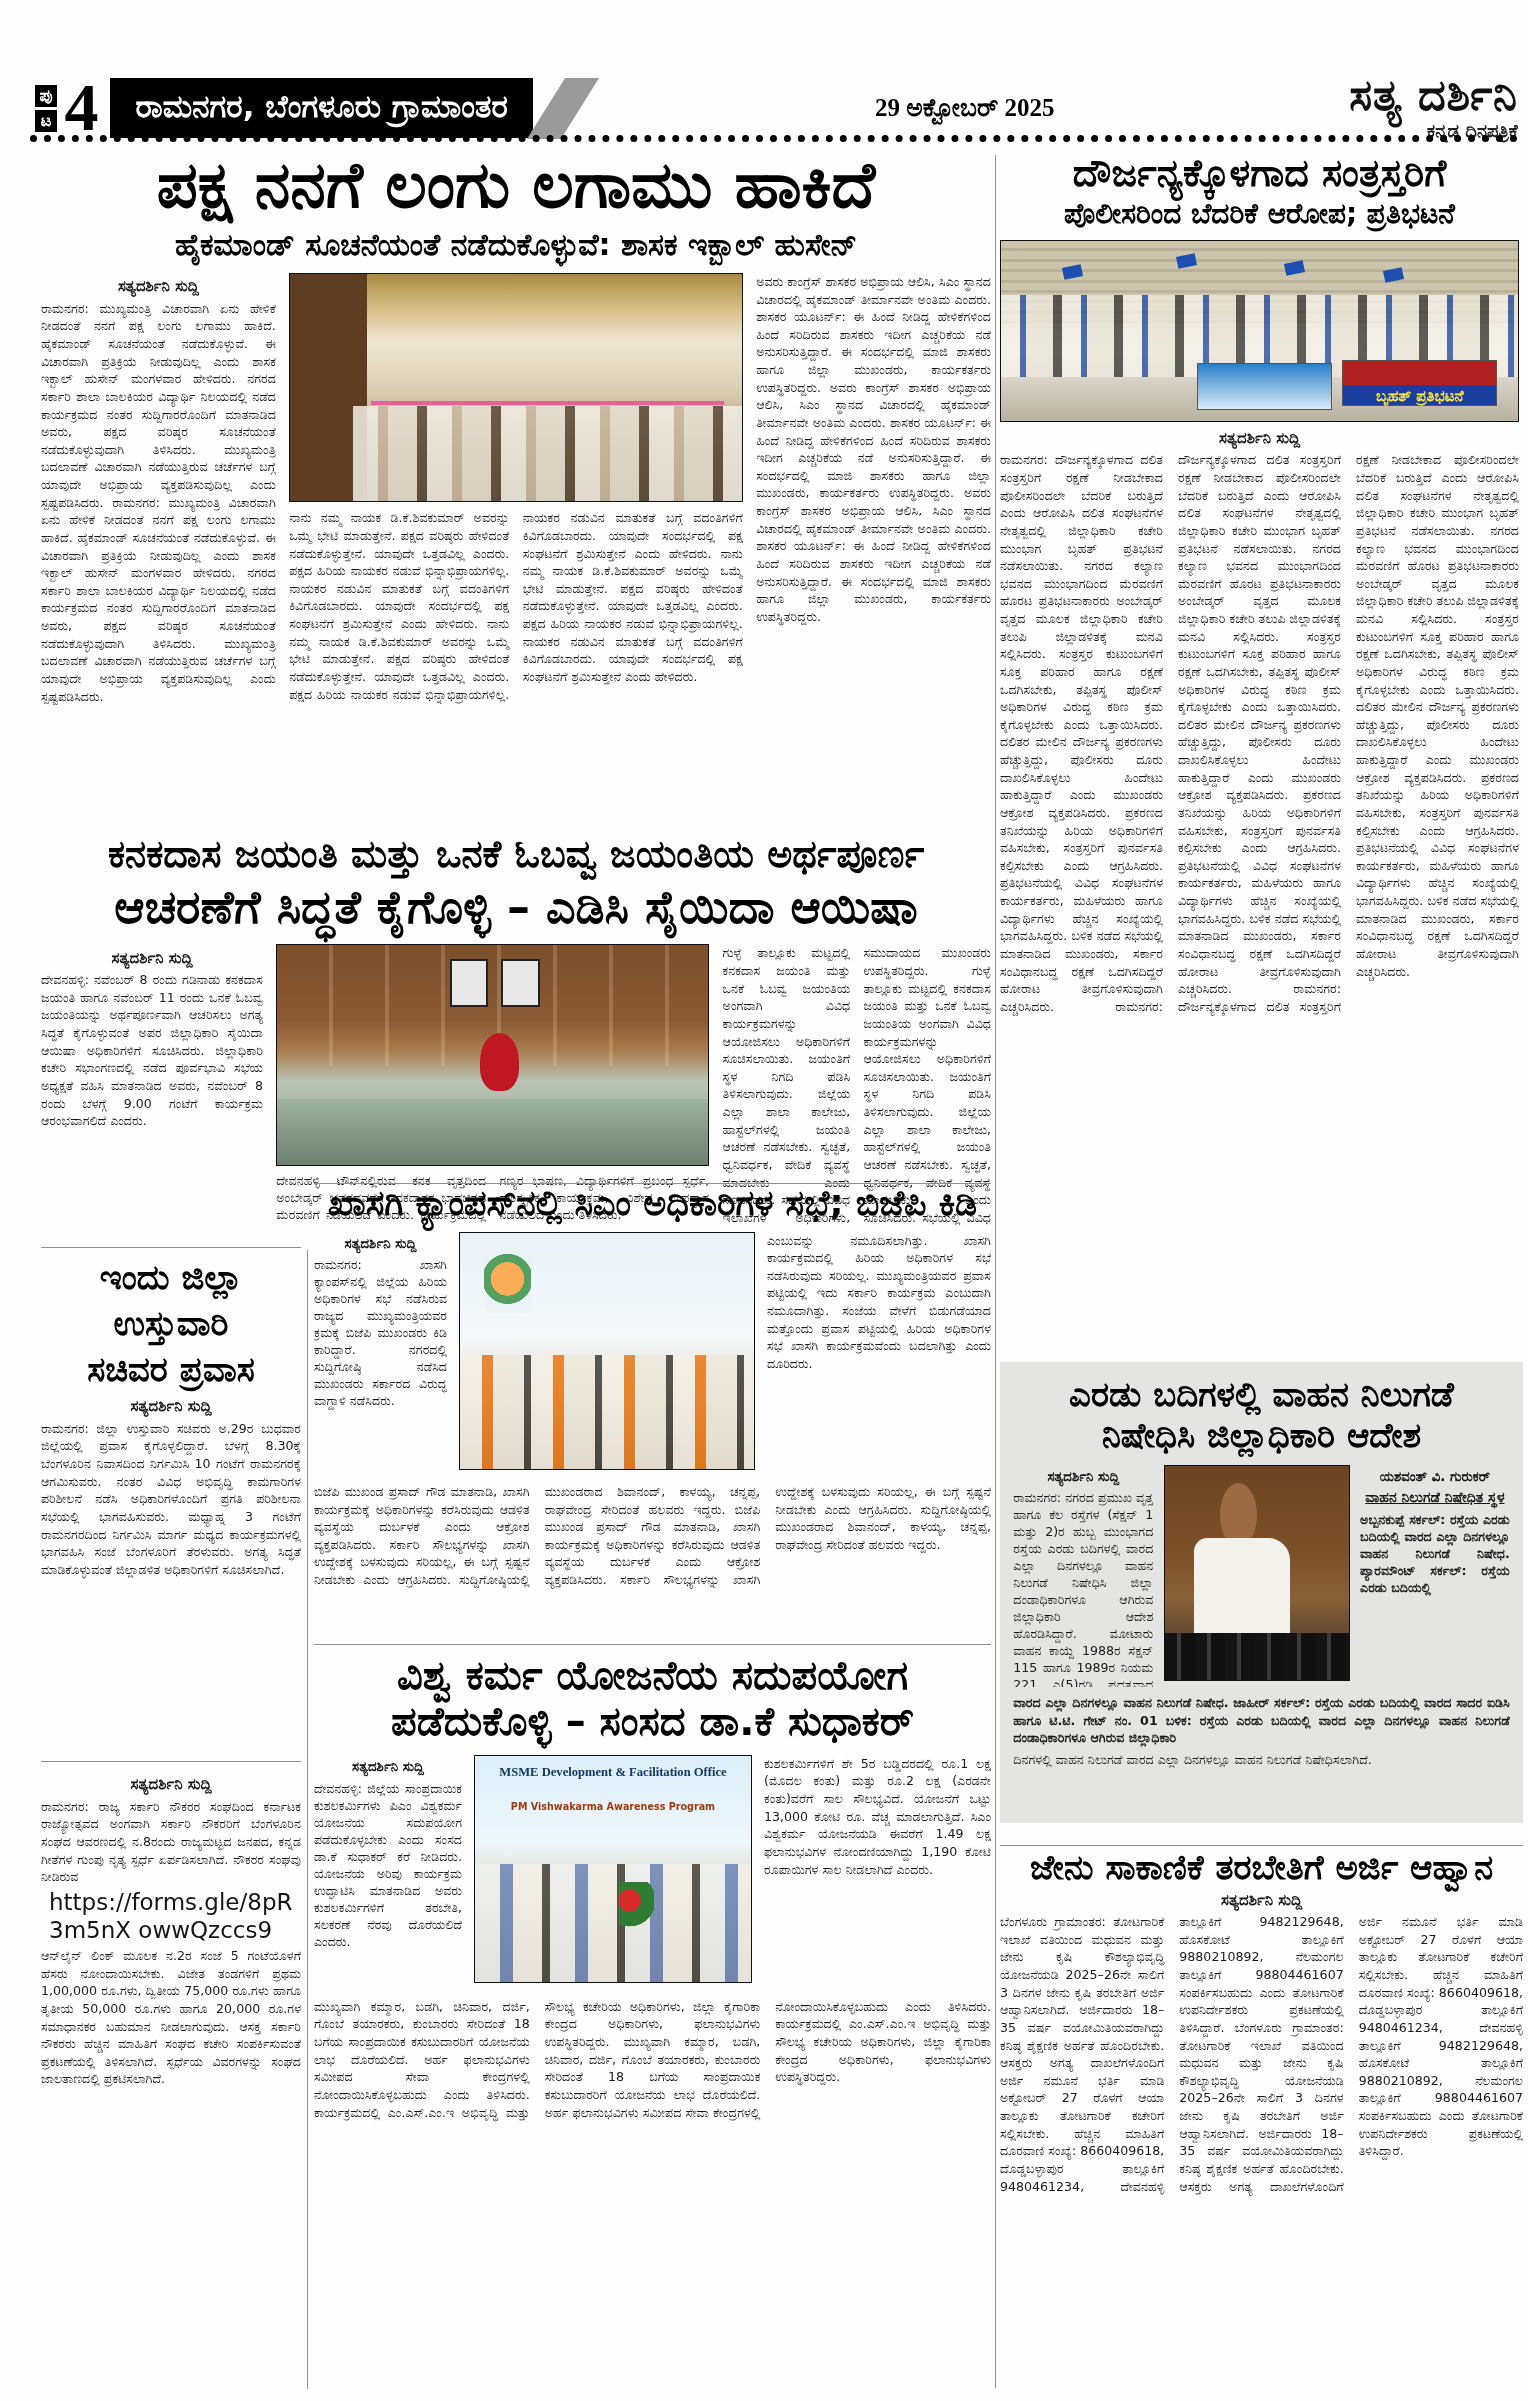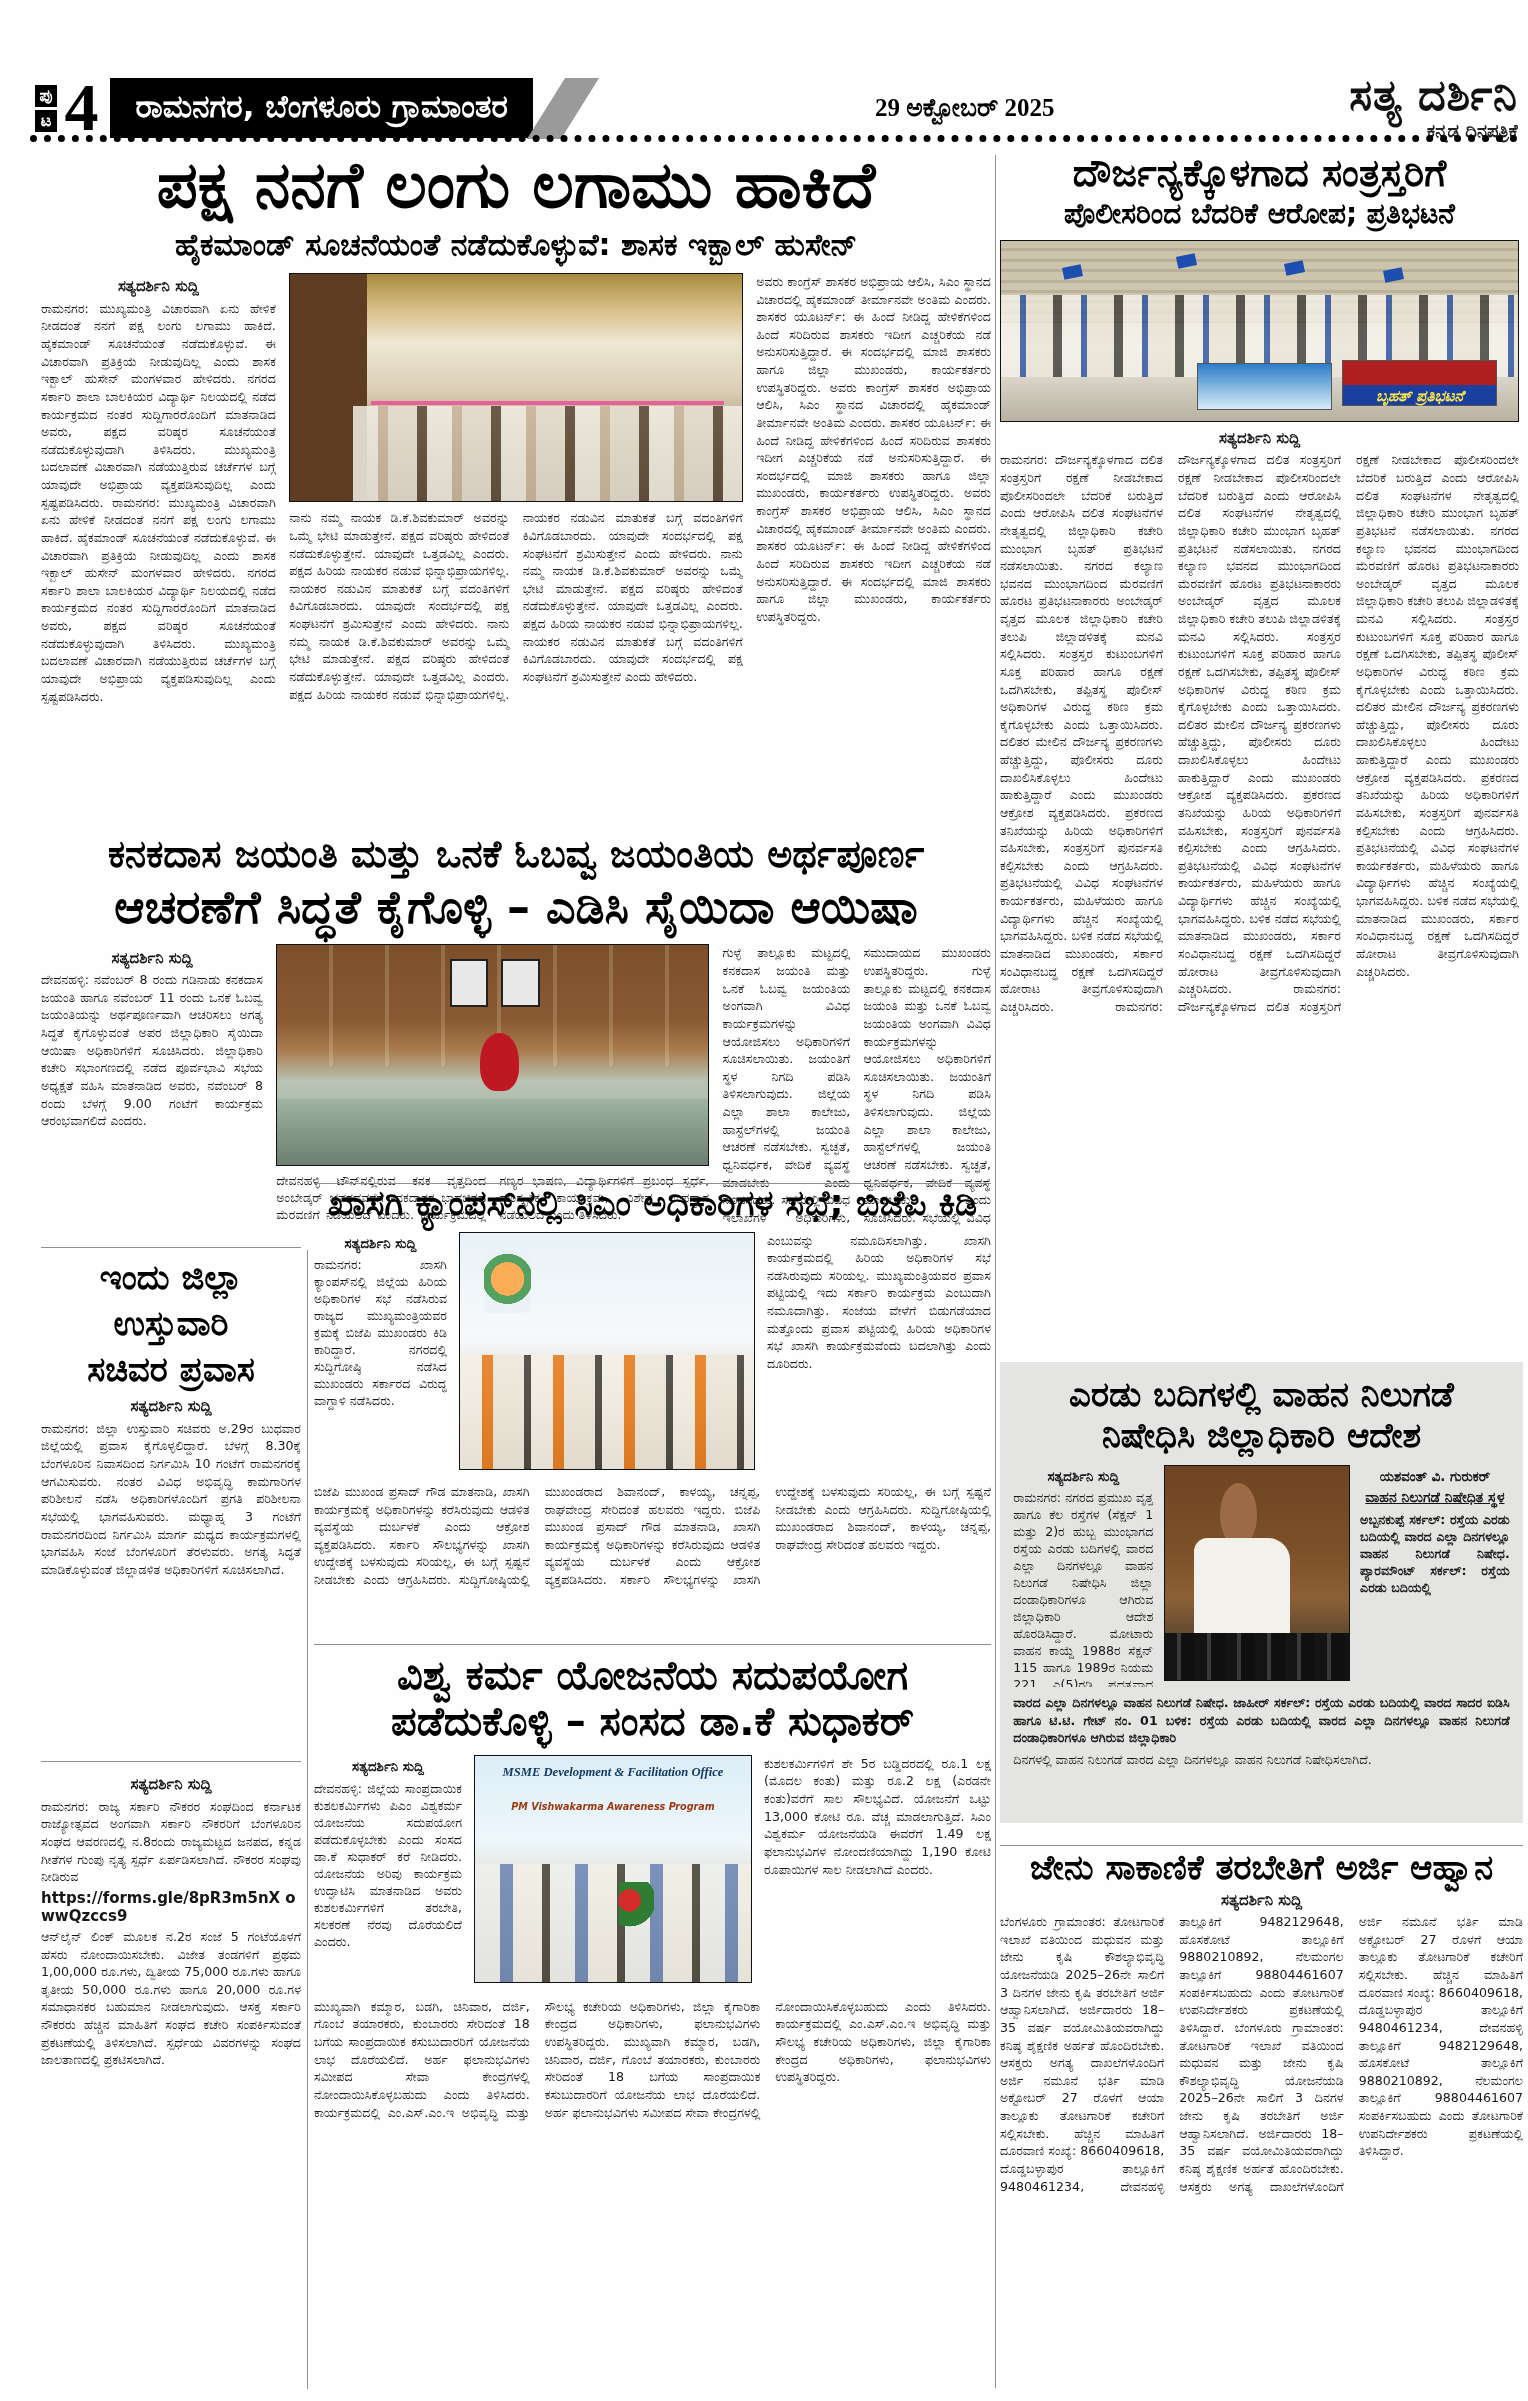--- a/index.html
+++ b/index.html
@@ -23,25 +23,25 @@
   .dotrule { border-bottom:7.4px dotted #000; }
   
   .byline { font-weight:bold; text-align:center; font-size:15px; margin:4.4px 0; }
   .body-col { text-align:justify; font-size:12.6px; line-height:1.40; overflow:hidden; color:#191919; word-break:break-word; }
   .cols2 { column-count:2; column-gap:13.3px; }
   .cols3 { column-count:3; column-gap:15px; }
   h1,h2,h3 { font-weight:900; color:#000; }
   .hl-center { text-align:center; }
   .sub-ul { text-decoration:underline; font-weight:bold; text-align:center; font-size:14px; }
   .bold { font-weight:bold; }
-  .urltxt { font-weight:bold; font-size:15px; word-break:break-all; line-height:1.2; margin:3px 0; }
+  .urltxt { font-weight:normal; font-size:23px; word-break:break-all; line-height:1.2; margin:3px 8px; }
   .hairline-h { border-top:1.1px solid #8f8f8f; }
   .hairline-v { border-left:1.1px solid #8f8f8f; }
   
-  .photo { position:relative; overflow:hidden; border:1.5px solid #111;font-style:italic; }
+  .photo { position:relative; overflow:hidden; border:1.5px solid #111; }
   .ph-inaug { background:linear-gradient(180deg,#a98b3f 0%,#d9c08a 16%,#efe7d4 30%,#d9cdb4 52%,#9b8768 78%,#6e5b44 100%); }
   .ph-inaug .door { position:absolute; left:0; top:0; width:17%; height:100%; background:#5f3d22; }
   .ph-inaug .ribbon { position:absolute; left:18%; right:4%; top:56%; height:4.4px; background:#e85f9a; }
   .ph-inaug .crowd { position:absolute; left:14%; right:0; bottom:0; height:42%;
      background:repeating-linear-gradient(90deg,#f3efe6 0 25px,#cbb9a0 25px 35px,#e8e2d4 35px 64px,#5b4a38 64px 74px); opacity:.85; }
   .ph-protest { background:linear-gradient(180deg,#cfc6ae 0%,#d8cfba 38%,#efece2 60%,#b9b2a1 100%); }
   .ph-protest .steps { position:absolute; left:0; right:0; top:0; height:46%;
      background:repeating-linear-gradient(180deg,#c9c0a8 0 7.4px,#a89f8a 7.4px 10.4px); opacity:.6; }
   .ph-protest .crowd { position:absolute; left:0; right:0; top:30%; height:46%;
      background:repeating-linear-gradient(90deg,#f5f2ea 0 19px,#274f9e 19px 25px,#ece7da 25px 52px,#3b3a36 52px 61px); opacity:.8; }

